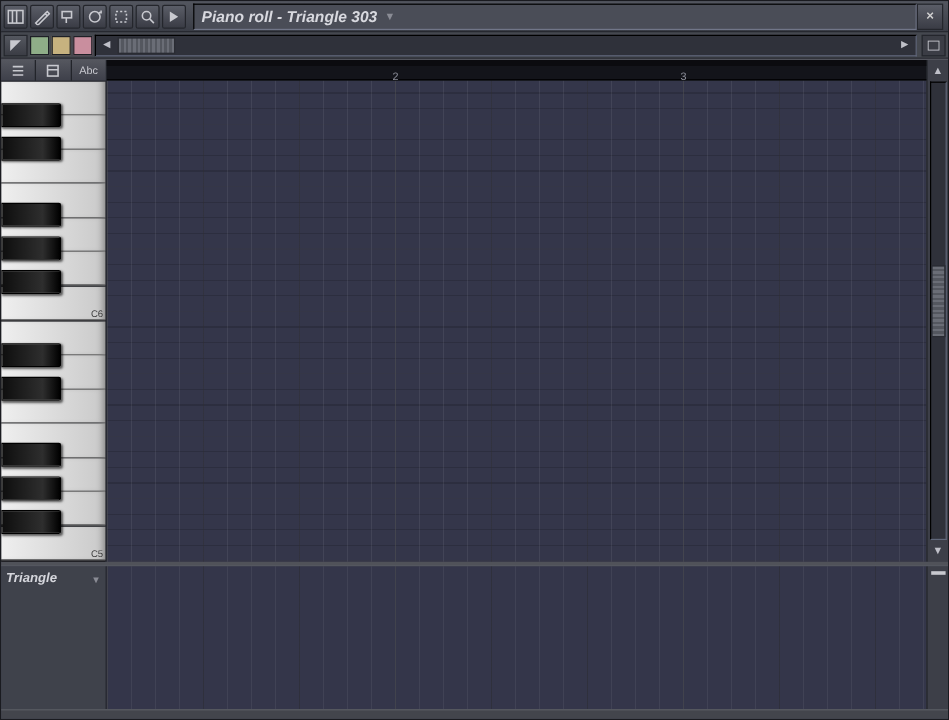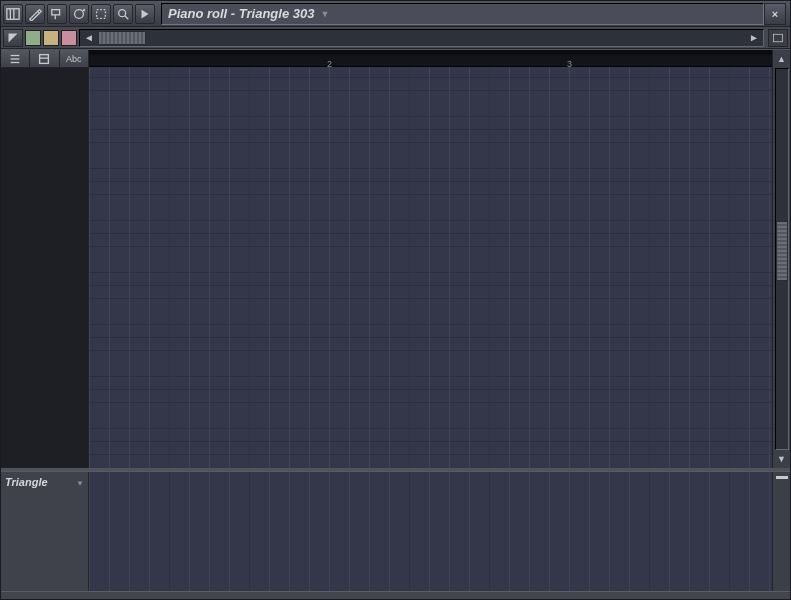--- a/index.html
+++ b/index.html
@@ -400,20 +400,50 @@
                 <line x1="3" y1="7" x2="13" y2="7"></line>
               </svg>
           </div>
           <div class="toolbtn">
             <span>Abc</span>
           </div>
         </div>
 
         <div class="piano">
 
+          <div class="octave">
+            <div class="whitekey" style="top:0;height:14.28%"></div>
+            <div class="whitekey" style="top:14.28%;height:14.28%"></div>
+            <div class="whitekey" style="top:28.56%;height:14.28%"></div>
+            <div class="whitekey" style="top:42.84%;height:14.28%"></div>
+            <div class="whitekey" style="top:57.12%;height:14.28%"></div>
+            <div class="whitekey" style="top:71.40%;height:14.28%"></div>
+            <div class="whitekey" style="top:85.68%;height:14.32%"></div>
+            <div class="blackkey" style="top:9%"></div>
+            <div class="blackkey" style="top:23%"></div>
+            <div class="blackkey" style="top:51%"></div>
+            <div class="blackkey" style="top:65%"></div>
+            <div class="blackkey" style="top:79%"></div>
+            <div class="oct-label">C6</div>
+          </div>
+          <div class="octave">
+            <div class="whitekey" style="top:0;height:14.28%"></div>
+            <div class="whitekey" style="top:14.28%;height:14.28%"></div>
+            <div class="whitekey" style="top:28.56%;height:14.28%"></div>
+            <div class="whitekey" style="top:42.84%;height:14.28%"></div>
+            <div class="whitekey" style="top:57.12%;height:14.28%"></div>
+            <div class="whitekey" style="top:71.40%;height:14.28%"></div>
+            <div class="whitekey" style="top:85.68%;height:14.32%"></div>
+            <div class="blackkey" style="top:9%"></div>
+            <div class="blackkey" style="top:23%"></div>
+            <div class="blackkey" style="top:51%"></div>
+            <div class="blackkey" style="top:65%"></div>
+            <div class="blackkey" style="top:79%"></div>
+            <div class="oct-label">C5</div>
+          </div>
         </div>
       </div>
 
       <div class="gridarea">
         <div class="ruler">
           <span class="barnum" style="left:238px">2</span>
           <span class="barnum" style="left:478px">3</span>
         </div>
         <div class="grid"></div>
       </div>

